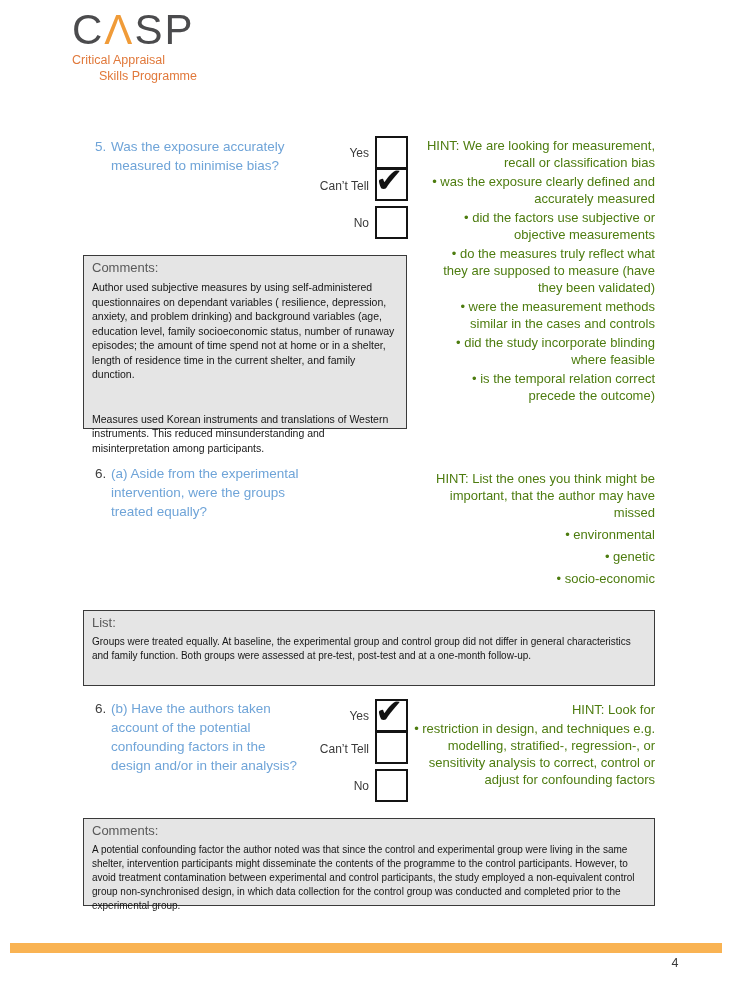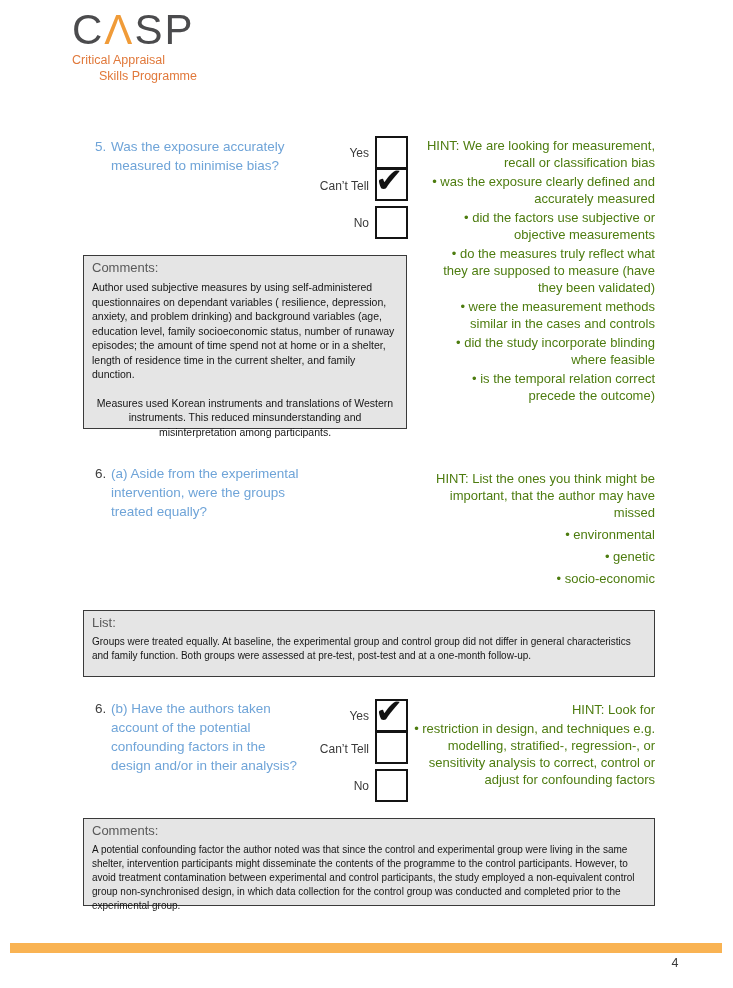--- a/index.html
+++ b/index.html
@@ -34,21 +34,21 @@
 
   
   .hint { position:absolute; width:270px; text-align:right; color:#4d7c0f; font-size:13px; line-height:17px; }
   .hint-item { margin-top:2px; }
   .hint-item.spaced { margin-top:5px; }
 
   
   .cbox { position:absolute; border:1px solid #3a3a3a; box-sizing:border-box; background:#e5e5e5; padding:4px 8px; }
   .cbox-label { color:#595959; font-size:13px; line-height:16px; margin-bottom:4px; }
   .cbox-text { color:#161616; font-size:10.5px; line-height:14.5px; }
-  .cbox-text + .cbox-text { margin-top:14px;text-align:center; }
+  .cbox-text + .cbox-text { margin-top:30px; }
   .cbox.wide .cbox-text { font-size:10px; line-height:14px; }
 
   
   .bar { position:absolute; left:10px; top:943px; width:712px; height:10px; background:#f9b353; }
   .pagenum { position:absolute; left:660px; top:956px; width:30px; text-align:center; font-size:12.5px; color:#3a3a3a; }
 </style>
 </head>
 <body>
 
 <div class="page">
@@ -136,21 +136,21 @@
       <div>• environmental</div>
     </div>
     <div class="hint-item spaced">
       <div>• genetic</div>
     </div>
     <div class="hint-item spaced">
       <div>• socio-economic</div>
     </div>
   </div>
 
-  <div class="cbox wide" style="left:83px; top:610px; width:572px; height:67px;">
+  <div class="cbox wide" style="left:83px; top:610px; width:572px; height:76px;">
     <div class="cbox-label">List:</div>
     <div class="cbox-text">Groups were treated equally. At baseline, the experimental group and control group did not differ in general characteristics and family function. Both groups were assessed at pre-test, post-test and at a one-month follow-up.</div>
   </div>
 
   <div class="q" style="left:95px; top:699px; width:196px;">
     <span class="qnum dark">6.</span>
     <span>(b) Have the authors taken account of the potential confounding factors in the design and/or in their analysis?</span>
   </div>
 
   <div class="opts" style="left:297px; top:699px;">

